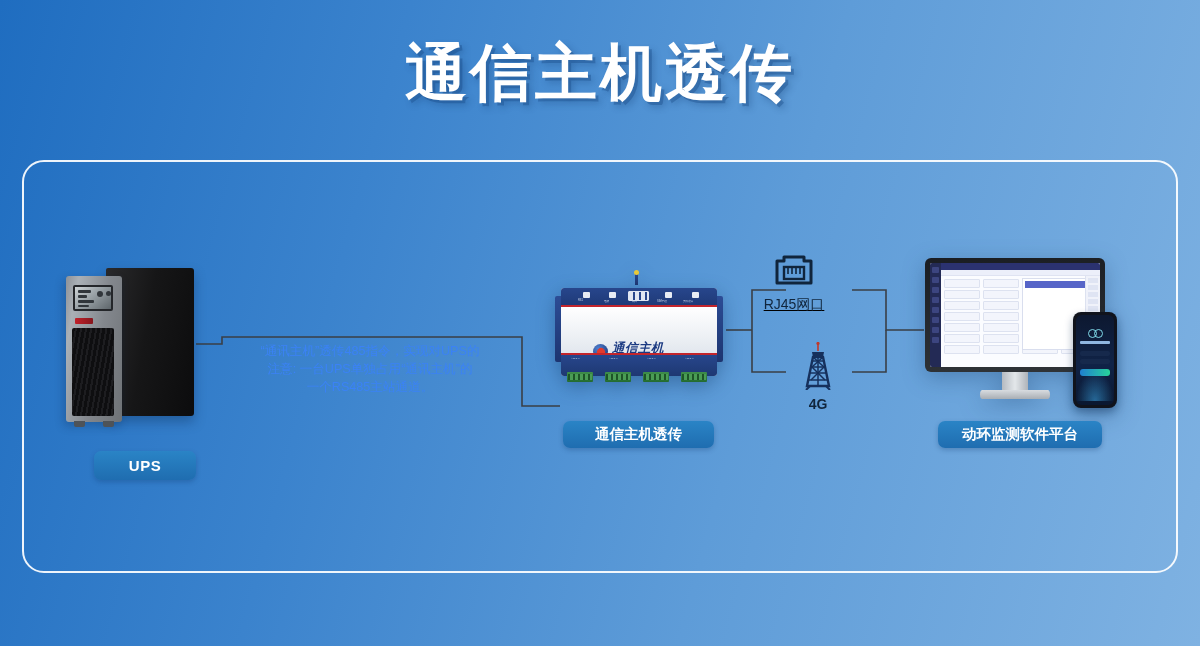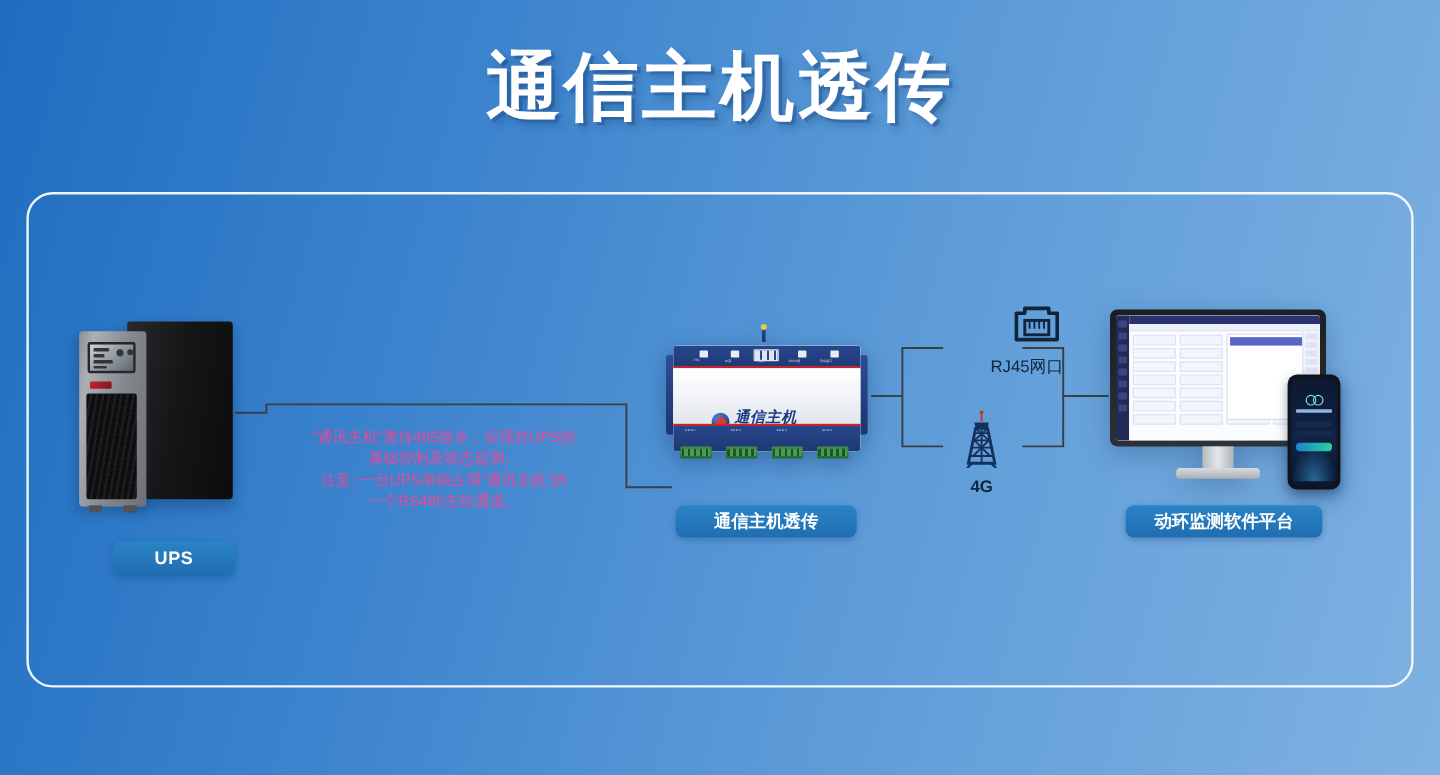--- a/index.html
+++ b/index.html
@@ -76,24 +76,24 @@
     border-radius: 2px;
   }
   .ups-foot {
     position:absolute; bottom:-5px; width:11px; height:6px;
     background:#4e5358; border-radius:0 0 2px 2px;
   }
 
   
   .note {
     position: absolute;
-    left: 228px; top: 355px;
+    left: 228px; top: 342px;
     width: 284px;
     text-align: center;
-    color: #ec4899;
+    color: #3b82f6;
     font-size: 12.6px;
     line-height: 18px;
     font-weight: 500;
   }
 
   
   .gateway {
     position: absolute; left: 553px; top: 282px;
     width: 172px; height: 104px;
     filter: drop-shadow(0 5px 9px rgba(10,45,90,.35));
@@ -154,21 +154,21 @@
     background:repeating-linear-gradient(90deg,#1d5427 0 2px,#4a9c55 2px 5px);
   }
   .gw-ant {
     position:absolute; left:82px; top:-9px; width:3px; height:12px;
     background:linear-gradient(180deg,#2b4a92,#1d3570);
   }
   .gw-ant::after{ content:""; position:absolute; left:-1px; top:-3px; width:5px; height:5px;
     background:#e8c93a; border-radius:50%; }
 
   
-  .rj45-block { position:absolute; left:790px; top:252px; width:96px; text-align:right; }
+  .rj45-block { position:absolute; left:746px; top:252px; width:96px; text-align:center;text-decoration:underline; }
   .rj45-lbl { font-size:14px; color:#10253c; font-weight:500; margin-top:4px; }
   
   .tower-block { position:absolute; left:772px; top:342px; width:92px; text-align:center; }
   .tower-lbl { font-size:14px; color:#10253c; font-weight:700; margin-top:2px; }
 
   
   .station { position:absolute; left:925px; top:258px; width:190px; height:152px;
              filter: drop-shadow(0 6px 11px rgba(10,45,90,.30)); }
   .mon-bezel {
     position:absolute; left:0; top:0; width:180px; height:114px;
@@ -267,21 +267,20 @@
     <div class="ups-logo"></div>
     <div class="ups-grille"></div>
     <div class="ups-foot" style="left:8px;"></div>
     <div class="ups-foot" style="right:8px;"></div>
   </div>
 </div>
 <div class="pill pill-ups">UPS</div>
 
 <div class="note">
   <div>“通讯主机”透传485指令，实现对UPS的</div>
-  <div>基础控制及状态监测。</div>
   <div>注意: 一台UPS单独占用“通讯主机”的</div>
   <div>一个RS485主站通道。</div>
 </div>
 
 <div class="gateway">
   <div class="gw-ant"></div>
   <div class="gw-ear-l"></div>
   <div class="gw-ear-r"></div>
   <div class="gw-shell"></div>
   <div class="gw-top">

